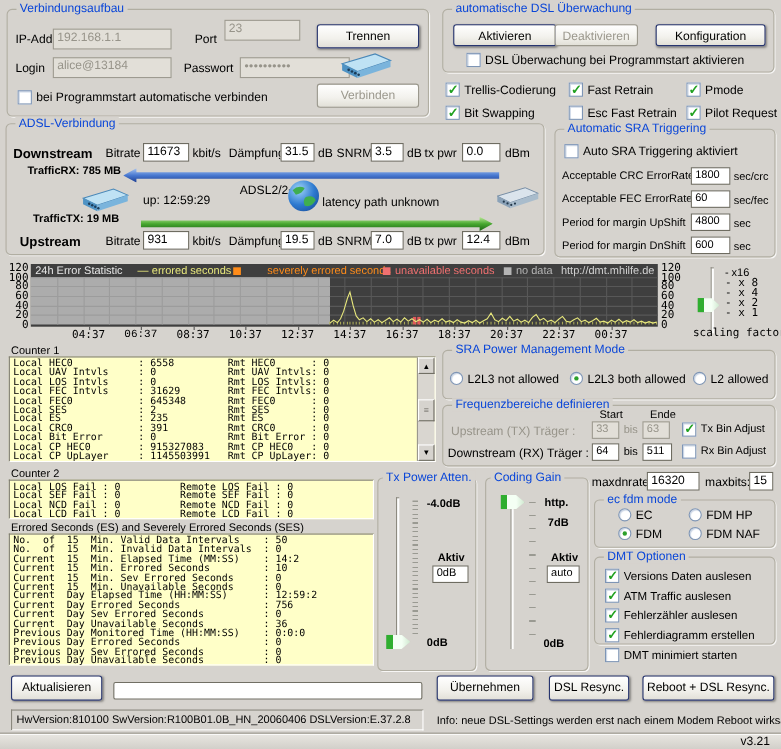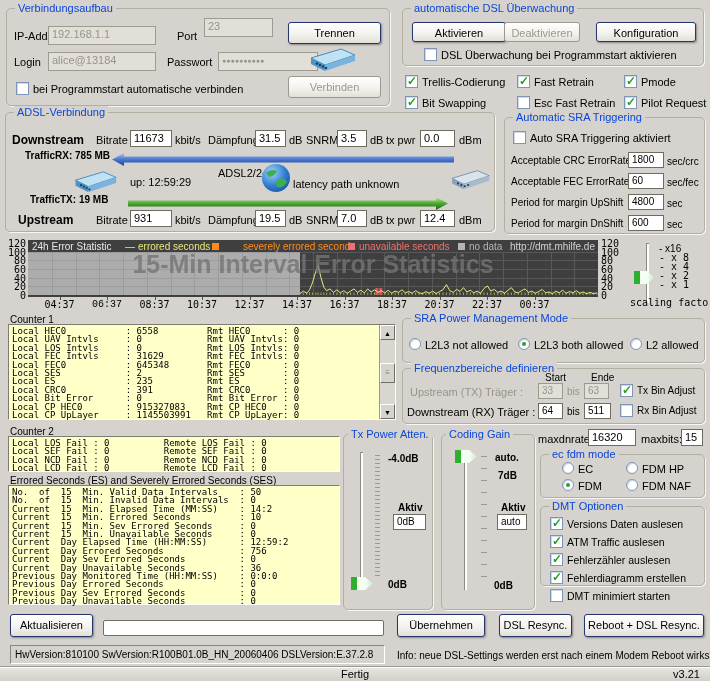--- a/index.html
+++ b/index.html
@@ -42,21 +42,21 @@
           white-space:pre; padding:2px 0 0 3px; }
   
   #plot { position:absolute; left:28px; top:240px; width:570px; height:57px; background:#3f3f3f; }
   #nodata { position:absolute; top:12px; height:43px; left:0; background:#acacac; }
   #plot-svg { position:absolute; inset:0; }
   #watermark { position:absolute; left:0; right:0; top:10px; text-align:center;
                font-weight:bold; font-size:25px; color:#747474; opacity:.8;
                letter-spacing:0; white-space:nowrap; }
   .leg { position:absolute; top:1px; font-size:10px; white-space:nowrap; }
   .legbox { position:absolute; top:3px; width:7px; height:7px; }
-  #chart-xaxis { position:absolute; left:12px; top:297px; width:570px; height:14px; }
+  #chart-xaxis { position:absolute; left:33px; top:297px; width:570px; height:14px; }
   .xtick { position:absolute; top:2px; font-family:"DejaVu Sans Mono",monospace; font-size:10px; }
   .xtickmark { position:absolute; top:0; width:1px; height:3px; background:#555; }
   .ycol { position:absolute; top:240px; width:24px; height:60px; }
   .ycol span { position:absolute; font-family:"DejaVu Sans Mono",monospace; font-size:10px; }
   #ylab-left { left:2px; } #ylab-left span { right:0; }
   #ylab-right { left:601px; } #ylab-right span { left:0; }
   
   .track { position:absolute; width:3px; background:#fdfdfd;
            border-left:1px solid #8d8a80; border-top:1px solid #8d8a80; }
   .sh { position:absolute; width:22px; height:13px;
@@ -371,21 +371,20 @@
       <line x1="551.76" y1="52.5" x2="551.76" y2="55" stroke="#a8a858" stroke-width="1"></line>
       <line x1="555.18" y1="52.5" x2="555.18" y2="55" stroke="#a8a858" stroke-width="1"></line>
       <line x1="558.6" y1="52.5" x2="558.6" y2="55" stroke="#a8a858" stroke-width="1"></line>
       <line x1="562.02" y1="52.5" x2="562.02" y2="55" stroke="#a8a858" stroke-width="1"></line>
       <line x1="565.4399999999999" y1="52.5" x2="565.4399999999999" y2="55" stroke="#a8a858" stroke-width="1"></line>
       <line x1="568.86" y1="52.5" x2="568.86" y2="55" stroke="#a8a858" stroke-width="1"></line>
       <rect x="347.34" y="48.06666666666666" width="3" height="6.933333333333334" fill="#e05a5a"></rect>
       <rect x="351.33" y="48.06666666666666" width="3" height="6.933333333333334" fill="#e05a5a"></rect>
       <polyline points="271.89,53.7 275.31,51.1 278.73,53.266666666666666 281.58,49.8 284.43,42.86666666666667 287.85,31.166666666666664 290.13,25.53333333333333 292.98,37.666666666666664 295.83,47.2 298.68,50.666666666666664 302.1,48.93333333333334 305.52000000000004,52.4 308.94,49.8 312.36,52.833333333333336 315.78000000000003,50.666666666666664 319.20000000000005,53.266666666666666 322.61999999999995,51.1 326.03999999999996,48.93333333333334 329.46,52.4 332.88,50.233333333333334 336.29999999999995,52.833333333333336 339.71999999999997,48.93333333333334 343.14,51.96666666666667 346.56,49.8 349.98,52.4 353.4,50.666666666666664 356.82,52.833333333333336 360.24,50.233333333333334 363.66,53.266666666666666 367.08,51.1 370.5,52.4 373.92,49.8 377.34000000000003,52.833333333333336 380.76000000000005,51.53333333333333 384.18,53.266666666666666 387.6,50.666666666666664 391.02000000000004,52.833333333333336 394.44,53.7 397.85999999999996,51.53333333333333 401.28,53.266666666666666 404.7,51.1 408.12,53.7 411.53999999999996,51.53333333333333 414.96,49.8 418.38,44.6 421.8,50.666666666666664 425.21999999999997,52.4 428.64,49.36666666666667 432.06,51.53333333333333 435.48,47.63333333333333 438.90000000000003,51.96666666666667 442.32,50.233333333333334 445.74,52.833333333333336 449.16,51.1 452.58000000000004,53.266666666666666 456,48.5 459.42,45.9 462.84000000000003,51.1 466.26,49.36666666666667 469.67999999999995,52.4 473.09999999999997,51.1 476.52,53.266666666666666 479.94,50.233333333333334 483.36,47.63333333333333 486.78,51.96666666666667 490.2,52.833333333333336 493.62,50.666666666666664 497.04,48.93333333333334 500.46,52.4 503.88,51.1 507.3,53.266666666666666 510.72,51.53333333333333 514.14,49.36666666666667 517.5600000000001,52.833333333333336 520.98,51.96666666666667 524.4,53.7 527.82,51.1 531.24,52.833333333333336 534.66,50.233333333333334 538.0799999999999,53.266666666666666 541.5,51.53333333333333 544.92,52.833333333333336 548.34,50.666666666666664 551.76,53.266666666666666 555.18,51.96666666666667 558.6,53.7 562.02,52.4 565.4399999999999,53.7 568.86,52.833333333333336 " fill="none" stroke="#e8e87c" stroke-width="1"></polyline>
     </svg>
-  <div id="watermark">15-Min Interval Error Statistics</div>
   <span class="leg" style="left:4px;color:#e8e8e8">24h Error Statistic</span>
   <span class="leg" style="left: 97px; color: rgb(232, 232, 124);">—</span>
   <span class="leg" style="left: 110px; color: rgb(232, 232, 124);">errored seconds</span>
   <span class="legbox" style="left: 184px; background: rgb(255, 140, 26);"></span>
   <span class="leg" style="left: 195px; color: rgb(255, 140, 26); margin-left: 20px;">severely errored seconds</span>
   <span class="legbox" style="left: 320px; background: rgb(240, 112, 112);"></span>
   <span class="leg" style="left: 331px; color: rgb(240, 112, 112);">unavailable seconds</span>
   <span class="legbox" style="left: 430px; background: rgb(180, 180, 180);"></span>
   <span class="leg" style="left: 441px; color: rgb(180, 180, 180);">no data</span>
   <span class="leg" style="right:3px;color:#d2d2d2">http://dmt.mhilfe.de</span>
@@ -516,21 +515,21 @@
 <span class="lb s10 b" style="left:398px;top:502px;font-size:10px">Aktiv</span>
 <div class="fld small" style="left:393px;top:514px;width:33px;height:16px">0dB</div>
 <span class="lb s10 b" style="left:388px;top:579px;font-size:10px">0dB</span>
 
 <div class="grp" style="left:441px;top:434px;width:94px;height:176px">
   <span class="gt" style="left:4px">Coding Gain</span>
 </div>
 <div class="track" style="left:464px;top:452px;height:138px"></div>
 <div class="ticks-sparse" style="left:481px;top:456px;height:130px"></div>
 <div class="sh" style="left:455px;top:450px"></div>
-<span class="lb s10 b" style="left:495px;top:452px;font-size:10px">auto.</span>
+<span class="lb s10 b" style="left:495px;top:452px;font-size:10px">http.</span>
 <span class="lb s10 b" style="left:498px;top:470px;font-size:10px">7dB</span>
 <span class="lb s10 b" style="left:501px;top:502px;font-size:10px">Aktiv</span>
 <div class="fld small" style="left:497px;top:514px;width:30px;height:16px">auto</div>
 <span class="lb s10 b" style="left:494px;top:580px;font-size:10px">0dB</span>
 
 <span class="lb" style="left:538px;top:433px">maxdnrate:</span>
 <div class="fld" style="left:588px;top:429px;width:48px;height:17px">16320</div>
 <span class="lb" style="left:641px;top:433px">maxbits:</span>
 <div class="fld" style="left:681px;top:429px;width:22px;height:17px">15</div>
 
@@ -561,15 +560,14 @@
 <span class="lb s10" style="left:567px;top:590px;font-size:10.5px">DMT minimiert starten</span>
 
 <div class="btn" style="left:10px;top:614px;width:83px;height:23px;line-height:21px">Aktualisieren</div>
 <div id="progress"></div>
 <div class="btn" style="left:397px;top:614px;width:88px;height:23px;line-height:21px">Übernehmen</div>
 <div class="btn" style="left:499px;top:614px;width:73px;height:23px;line-height:21px">DSL Resync.</div>
 <div class="btn" style="left:584px;top:614px;width:120px;height:23px;line-height:21px">Reboot + DSL Resync.</div>
 <div id="verpanel">HwVersion:810100   SwVersion:R100B01.0B_HN_20060406   DSLVersion:E.37.2.8</div>
 <span class="lb s10" style="left:397px;top:650px">Info: neue DSL-Settings werden erst nach einem Modem Reboot wirksam</span>
 <div id="statusbar">
-  <span class="lb" style="left:0;right:0;top:1px;text-align:center">Fertig</span>
   <span class="lb" style="right:10px;top:1px">v3.21</span>
 </div>
 
 </body></html>

